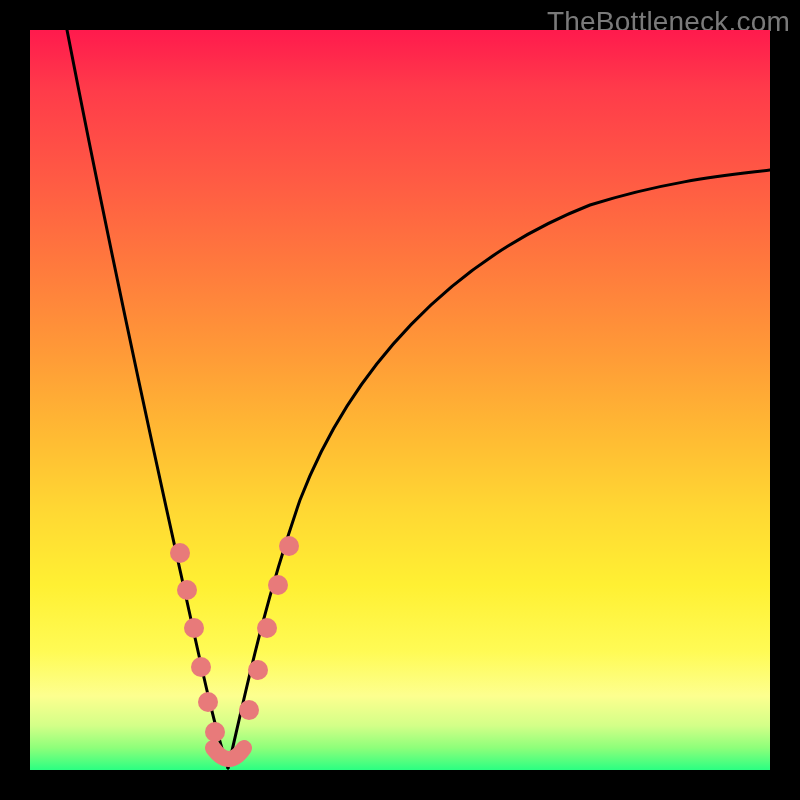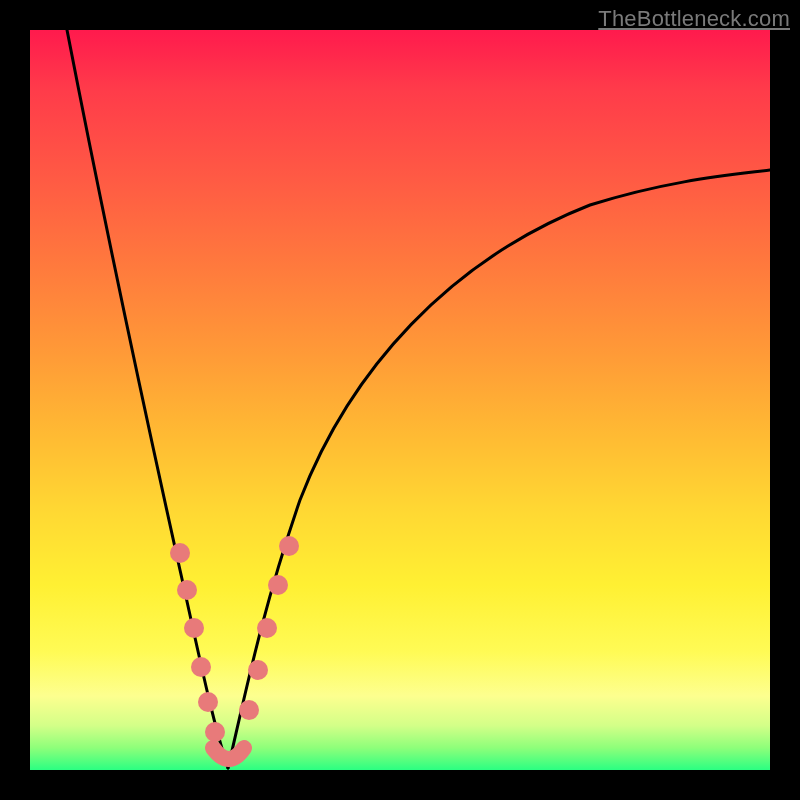--- a/index.html
+++ b/index.html
@@ -39,25 +39,24 @@
       #d3ff88 94%,
       #8eff7a 97%,
       #2bff82 100%
     );
   }
   .watermark {
     position: absolute;
     top: 6px;
     right: 10px;
     color: #7a7a7a;
-    font-size: 22px;
+    font-size: 28px;
     font-weight: 500;
     letter-spacing: 0.2px;
     user-select: none;
-    text-decoration: underline;
   }
   svg.curves {
     position: absolute;
     left: 0;
     top: 0;
     width: 740px;
     height: 740px;
   }
   .curve {
     fill: none;

